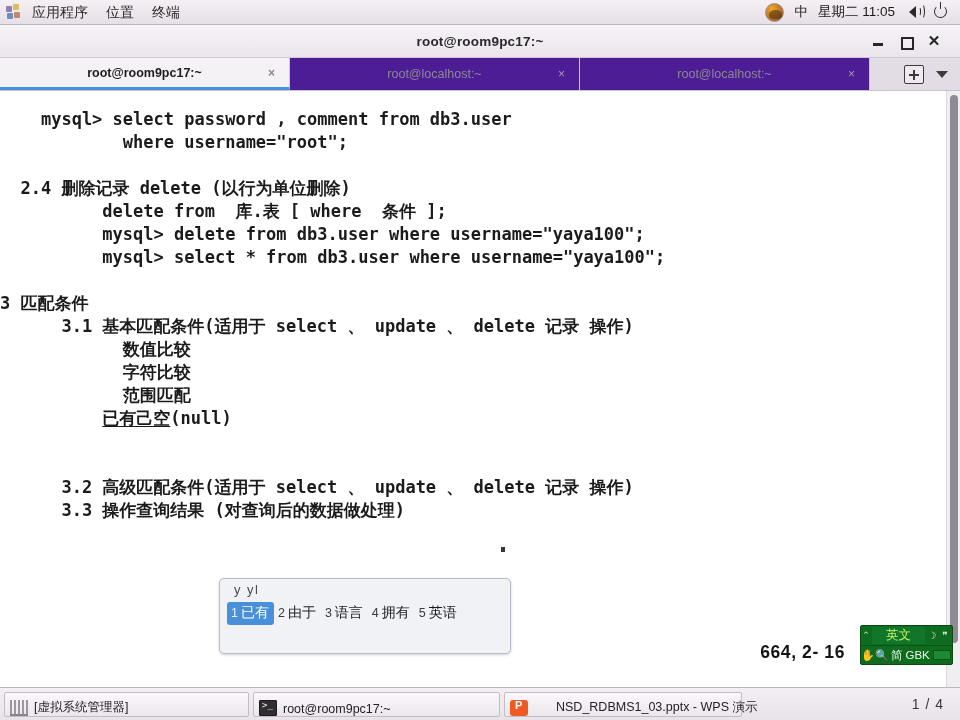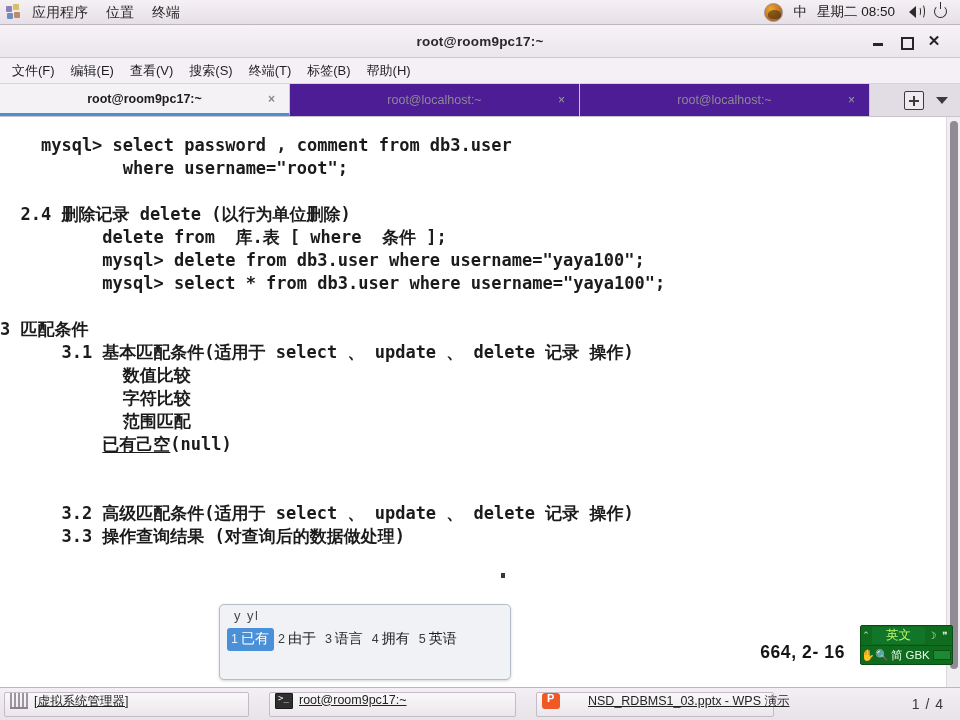--- a/index.html
+++ b/index.html
@@ -213,24 +213,24 @@
   .fx-kbd{ width:18px; height:10px; background:#1d8a33; border:1px solid #0b5417; border-radius:1px; }
 
   
   #taskbar {
     position: absolute; left: 0; bottom: 0; width: 960px; height: 33px;
     background: linear-gradient(to bottom,#f3eff4,#e8e2e9);
     border-top: 1px solid #bdb6be;
     display: flex; align-items: center; padding: 0 4px;
   }
   .task-btn {
-    height: 25px; display: flex; align-items: flex-start;
+    height: 25px; display: flex; align-items: flex-end;
     border: 1px solid #c3bcc5; background: linear-gradient(to bottom,#faf8fa,#ebe6ec);
-    border-radius: 2px; margin-right: 20px; padding: 0 8px 0 5px;
-    font-size: 12.5px; color: #232323; white-space: nowrap; text-decoration: underline;
+    border-radius: 2px; margin-right: 4px; padding: 0 8px 0 5px;
+    font-size: 12.5px; color: #232323; white-space: nowrap;
   }
   #task-vmm { width: 245px; }
   #task-term { width: 247px; }
   #task-wps  { width: 238px; gap: 22px; }
   .task-ico { width: 18px; height: 16px; margin-right: 6px; flex: 0 0 auto; position: relative; }
   .ico-vmm {
     background: repeating-linear-gradient(to right,#9d95a0 0 2px, transparent 2px 4px);
     border-bottom: 2px solid #8b8290;
   }
   .ico-term {
@@ -264,21 +264,21 @@
       <i></i>
       <i></i>
   </span>
   <span class="panel-menu">应用程序</span>
   <span class="panel-menu">位置</span>
   <span class="panel-menu">终端</span>
 
   <div id="panel-right">
     <span class="panel-avatar"></span>
     <span class="panel-ime">中</span>
-    <span class="panel-clock">星期二 08:50</span>
+    <span class="panel-clock">星期二 11:05</span>
     <span class="panel-icon-btn">
       <i class="spk"></i>
         <i class="spk-w1"></i>
         <i class="spk-w2"></i>
     </span>
     <span class="panel-icon-btn">
       <i class="pwr"></i>
     </span>
   </div>
 </div>
@@ -287,29 +287,20 @@
 
   <div id="title-bar">
     <div id="window-title">root@room9pc17:~</div>
     <div id="win-buttons">
       <span class="win-btn wb-min"></span>
       <span class="win-btn wb-max"></span>
       <span class="win-btn wb-close">✕</span>
     </div>
   </div>
 
-  <div id="menu-bar">
-    <span class="menu-item">文件(F)</span>
-    <span class="menu-item">编辑(E)</span>
-    <span class="menu-item">查看(V)</span>
-    <span class="menu-item">搜索(S)</span>
-    <span class="menu-item">终端(T)</span>
-    <span class="menu-item">标签(B)</span>
-    <span class="menu-item">帮助(H)</span>
-  </div>
 
   <div id="tab-bar">
     <div class="tab active">
       <span class="tab-label">root@room9pc17:~</span>
       <span class="tab-close">×</span>
     </div>
     <div class="tab">
       <span class="tab-label">root@localhost:~</span>
       <span class="tab-close">×</span>
     </div>

